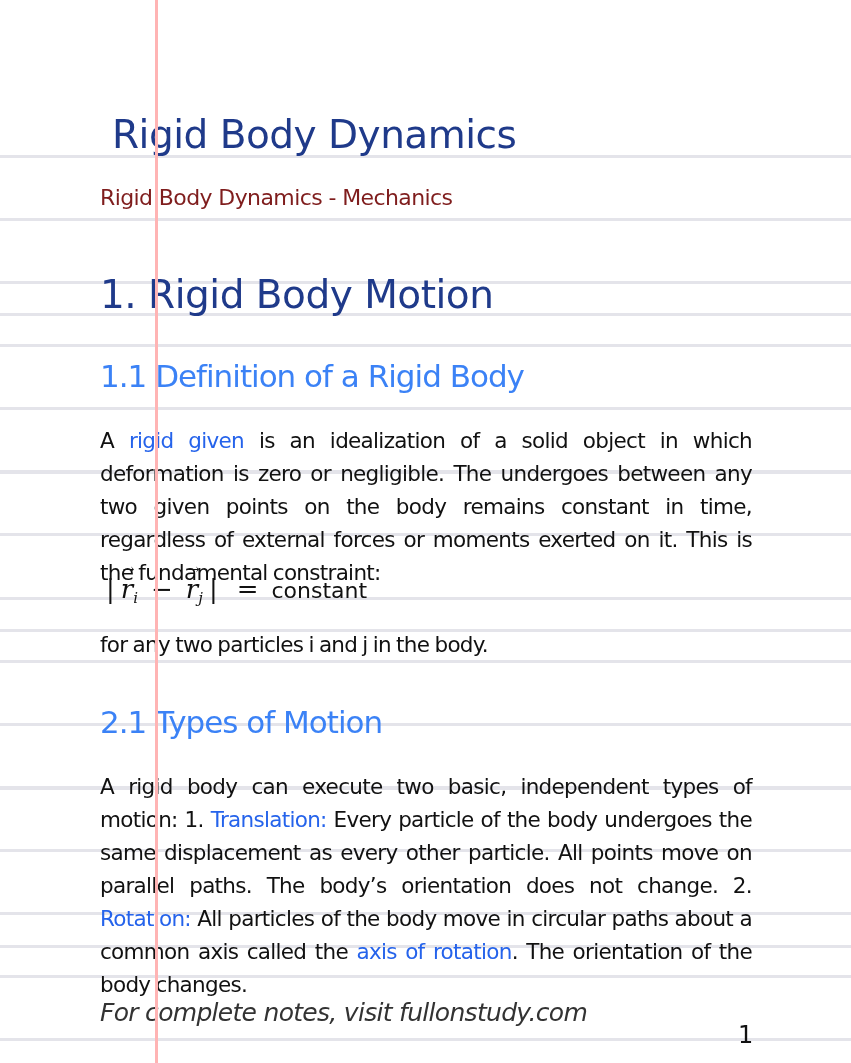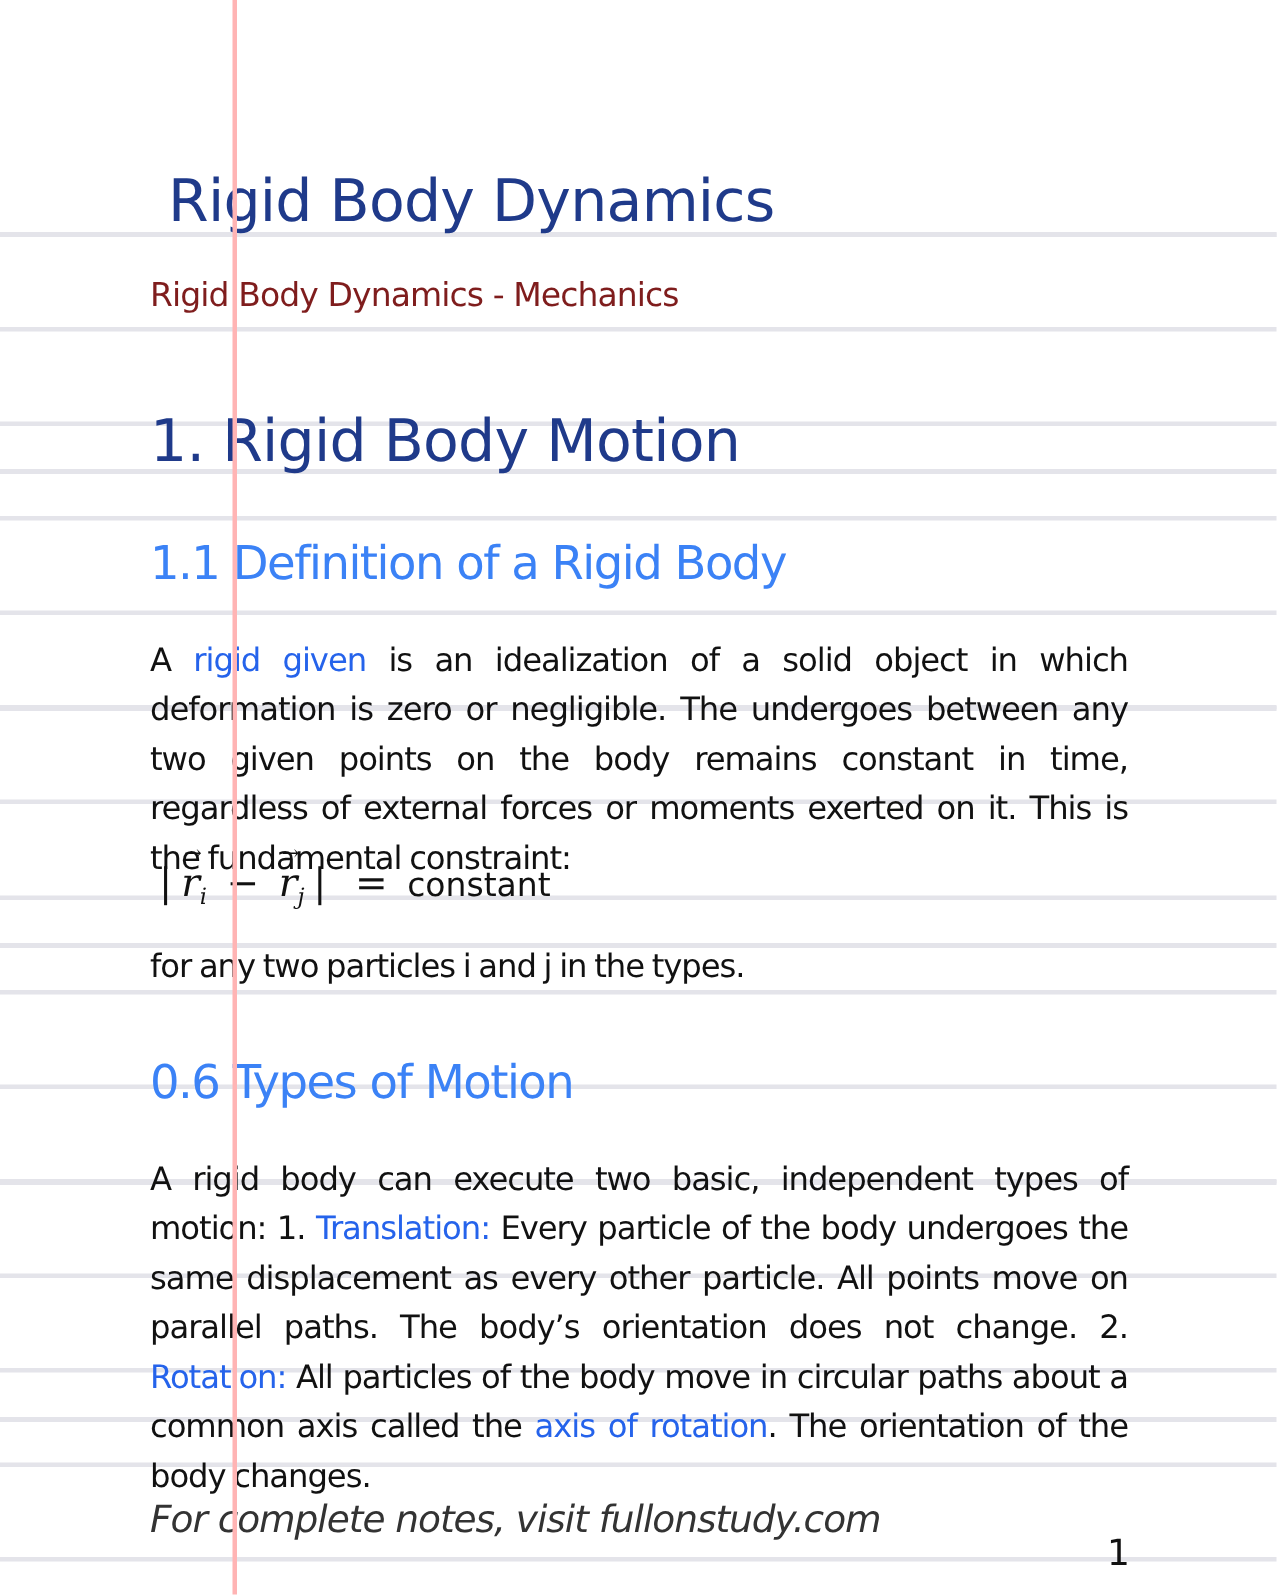--- a/index.html
+++ b/index.html
@@ -201,22 +201,22 @@
   <p class="para" style="top:424px"><span>A </span><span class="link">rigid given</span><span> is an idealization of a solid object in which deformation is zero or negligible. The undergoes between any two given points on the body remains constant in time, regardless of external forces or moments exerted on it. This is the fundamental constraint:</span></p>
 
   <div class="equation">
     <span class="op">|</span><span class="math vec">r</span><sub>i</sub>
     <span class="op">−</span>
     <span class="math vec">r</span><sub>j</sub><span class="op">|</span>
     <span class="op">=</span>
     <span>constant</span>
   </div>
 
-  <p class="para" style="top:628px">for any two particles i and j in the types.</p>
-
-  <h3 class="h2" style="top:704px">0.6 Types of Motion</h3>
+  <p class="para" style="top:628px">for any two particles i and j in the body.</p>
+
+  <h3 class="h2" style="top:704px">2.1 Types of Motion</h3>
 
   <p class="para" style="top:770px"><span>A rigid body can execute two basic, independent types of motion: 1. </span><span class="link">Translation:</span><span> Every particle of the body undergoes the same displacement as every other particle. All points move on parallel paths. The body’s orientation does not change. 2. </span><span class="link">Rotation:</span><span> All particles of the body move in circular paths about a common axis called the </span><span class="link">axis of rotation</span><span>. The orientation of the body changes.</span></p>
 
 </div>
 
 <div class="footer-text">For complete notes, visit fullonstudy.com</div>
 <div class="page-number">1</div>
 
 </body></html>

